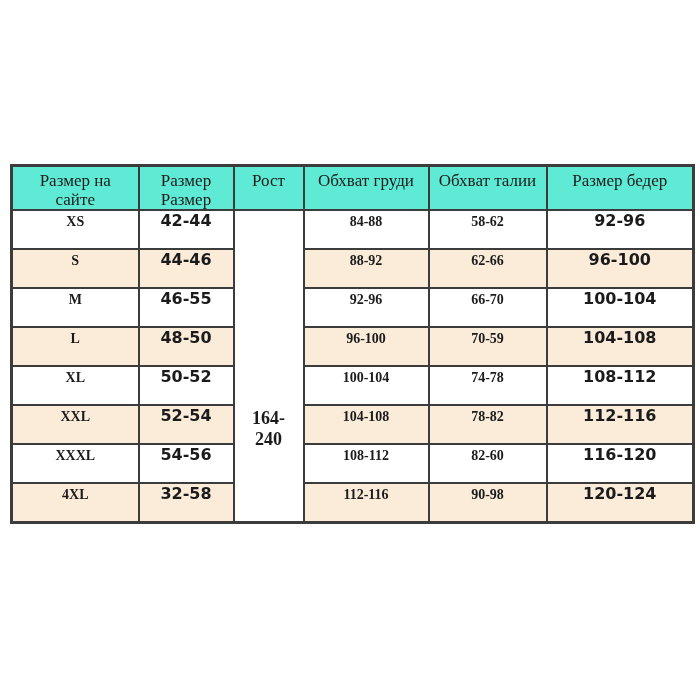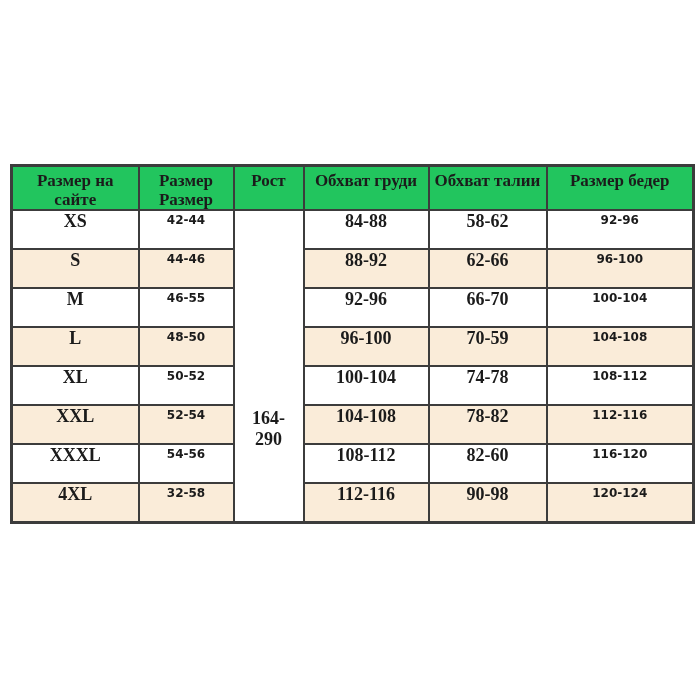--- a/index.html
+++ b/index.html
@@ -30,48 +30,48 @@
     text-align: center;
     vertical-align: top;
     color: #1b1b1b;
     overflow: hidden;
     padding: 0;
   }
 
   
   table.size-chart thead tr { height: 40px; }
   table.size-chart th {
-    background: #22c55e;
+    background: #5eead4;
     font-family: "Liberation Serif", serif;
-    font-weight: bold;
+    font-weight: normal;
     font-size: 17px;
     line-height: 19px;
     padding-top: 4px;
     margin-top: 12px;
   }
   .hdr-wrap { margin: 0 auto; }
   .hdr-w85 { max-width: 85px; }
   .hdr-w70 { max-width: 70px; }
 
   
   table.size-chart tbody tr { height: 39px; }
   tr.band td { background: #faecd9; }
   tr.plain td { background: #ffffff; }
 
   td.serif-val {
     font-family: "Liberation Serif", serif;
     font-weight: bold;
-    font-size: 18px;
+    font-size: 14px;
     line-height: 21px;
     padding-top: 3px;
   }
   td.sans-val {
     font-family: "DejaVu Sans", sans-serif;
     font-weight: bold;
-    font-size: 12px;
+    font-size: 16px;
     line-height: 19px;
     padding-top: 8px;
   }
 
   
   td.height-cell {
     background: #ffffff !important;
     font-family: "Liberation Serif", serif;
     font-weight: bold;
     font-size: 18px;
@@ -116,21 +116,21 @@
         <th>
             <div class="hdr-wrap">Размер бедер</div>
           </th>
       </tr>
     </thead>
     <tbody>
       <tr class="plain">
         <td class="serif-val">XS</td>
         <td class="sans-val">42-44</td>
         <td class="height-cell" rowspan="8">
-            <div class="height-inner">164-290</div>
+            <div class="height-inner">164-240</div>
           </td>
         <td class="serif-val">84-88</td>
         <td class="serif-val">58-62</td>
         <td class="sans-val">92-96</td>
       </tr>
       <tr class="band">
         <td class="serif-val">S</td>
         <td class="sans-val">44-46</td>
         <td class="serif-val">88-92</td>
         <td class="serif-val">62-66</td>

